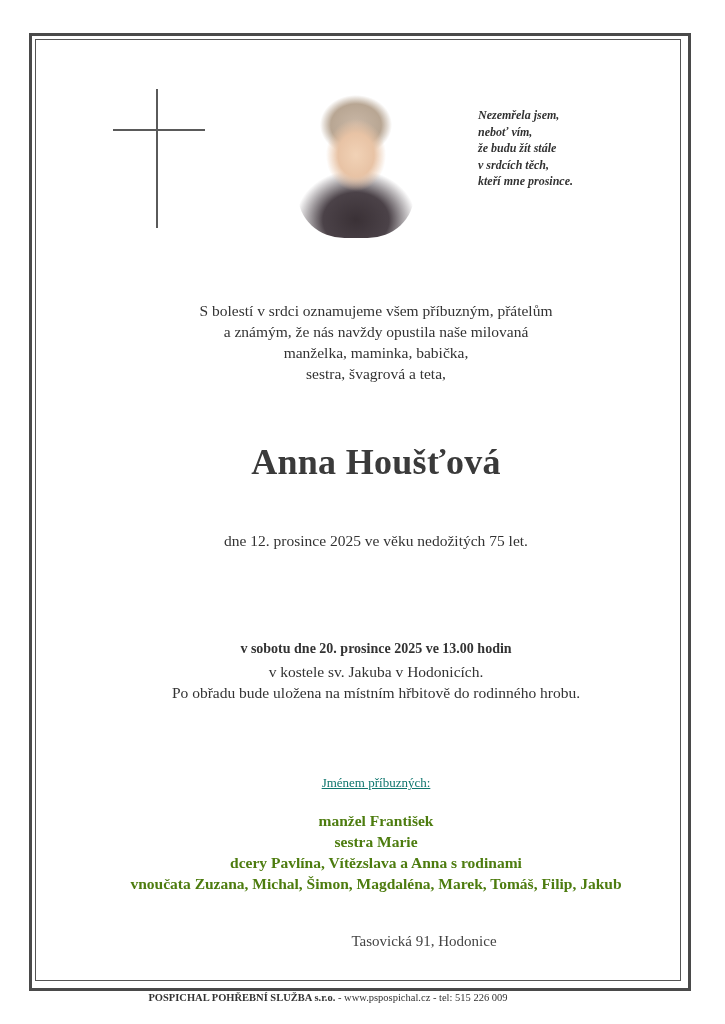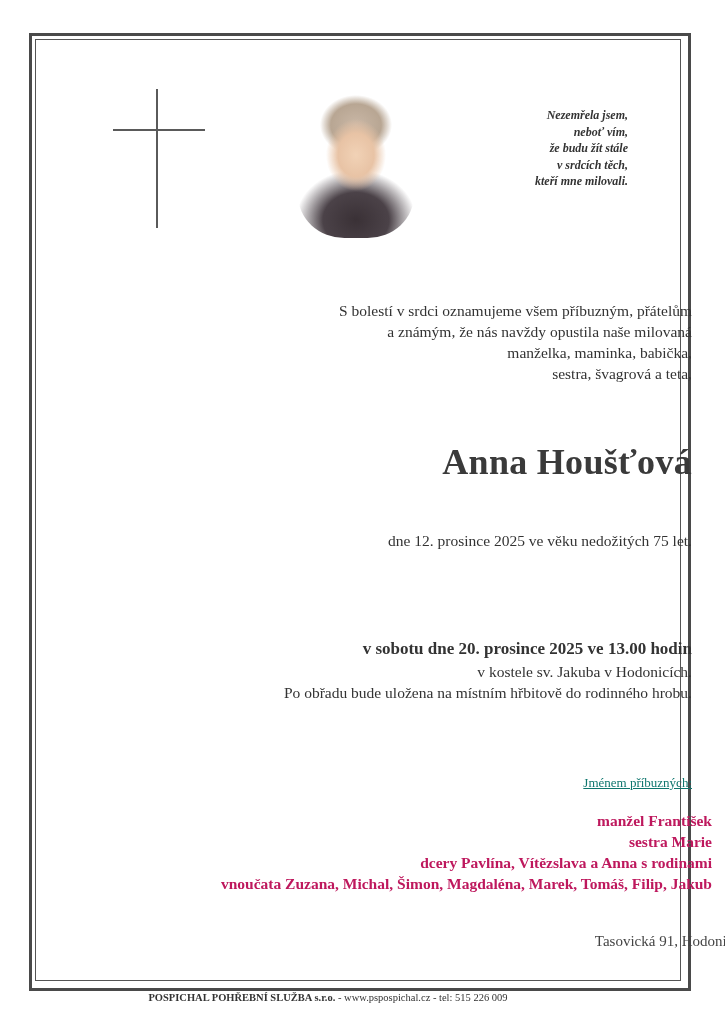--- a/index.html
+++ b/index.html
@@ -11,30 +11,30 @@
                  border:1px solid #555; box-sizing:border-box; width:646px; height:942px; }
   .cross-v { position:absolute; left:156px; top:89px; width:2px; height:139px; background:#5a5a5a; }
   .cross-h { position:absolute; left:113px; top:129px; width:92px; height:2px; background:#5a5a5a; }
   .photo { position:absolute; left:298px; top:95px; width:116px; height:143px;
            border-radius:48% 48% 40% 40% / 40% 40% 30% 30%;
            background:
              radial-gradient(ellipse 30px 36px at 58px 60px, #f1d2b6 0%, #e8c3a5 60%, rgba(232,195,165,0) 100%),
              radial-gradient(ellipse 36px 30px at 58px 30px, #c9b7a6 0%, #b8a693 70%, rgba(184,166,147,0) 100%),
              radial-gradient(ellipse 60px 50px at 58px 125px, #3a3136 0%, #4b4248 55%, rgba(255,255,255,0) 100%);
            filter:blur(0.4px); }
-  .motto { position:absolute; left:478px; top:107px; width:150px; text-align:right;
+  .motto { position:absolute; left:478px; top:107px; width:150px; text-align:left;
            font-style:italic; font-weight:bold; font-size:12px; line-height:16.5px; color:#333; }
-  .center { position:absolute; left:42px; width:650px; text-align:right; }
+  .center { position:absolute; left:51px; width:650px; text-align:center; }
   .intro { top:300px; font-size:15.5px; line-height:21px; color:#333; }
   .name { top:441px; font-size:36px; font-weight:bold; color:#3a3a3a; letter-spacing:0.3px; }
   .death { top:530px; font-size:15.5px; line-height:21px; color:#333; }
   .funeral { top:637px; font-size:15.5px; line-height:21px; color:#333; }
-  .funeral .bold { font-weight:bold; font-size:17px; line-height:24px; color:#333; }
+  .funeral .bold { font-weight:bold; font-size:14px; line-height:24px; color:#333; }
   .rel-label { top:775px; font-size:13px; text-decoration:underline; color:#0f766e; }
-  .relatives { top:810px; font-size:15.5px; font-weight:bold; line-height:21px; color:#be185d;margin-left:20px; }
+  .relatives { top:810px; font-size:15.5px; font-weight:bold; line-height:21px; color:#4d7c0f; }
   .address { top:933px; font-size:15px; color:#444;margin-left:48px; }
   .footer { position:absolute; top:992px; left:0; width:656px; text-align:center; font-size:10.5px; color:#333; }
   .footer .company { font-weight:bold; }
 </style>
 </head>
 <body>
 
 <div class="frame-outer"></div>
 <div class="frame-inner"></div>
 
@@ -43,21 +43,21 @@
   <div class="cross-h"></div>
 </div>
 
 <div class="photo"></div>
 
 <div class="motto">
   <div>Nezemřela jsem,</div>
   <div>neboť vím,</div>
   <div>že budu žít stále</div>
   <div>v srdcích těch,</div>
-  <div>kteří mne milovali.</div>
+  <div>kteří mne prosince.</div>
 </div>
 
 <div class="center intro">
   <div>S bolestí v srdci oznamujeme všem příbuzným, přátelům</div>
   <div>a známým, že nás navždy opustila naše milovaná</div>
   <div>manželka, maminka, babička,</div>
   <div>sestra, švagrová a teta,</div>
 </div>
 
 <div class="center name">Anna Houšťová</div>

